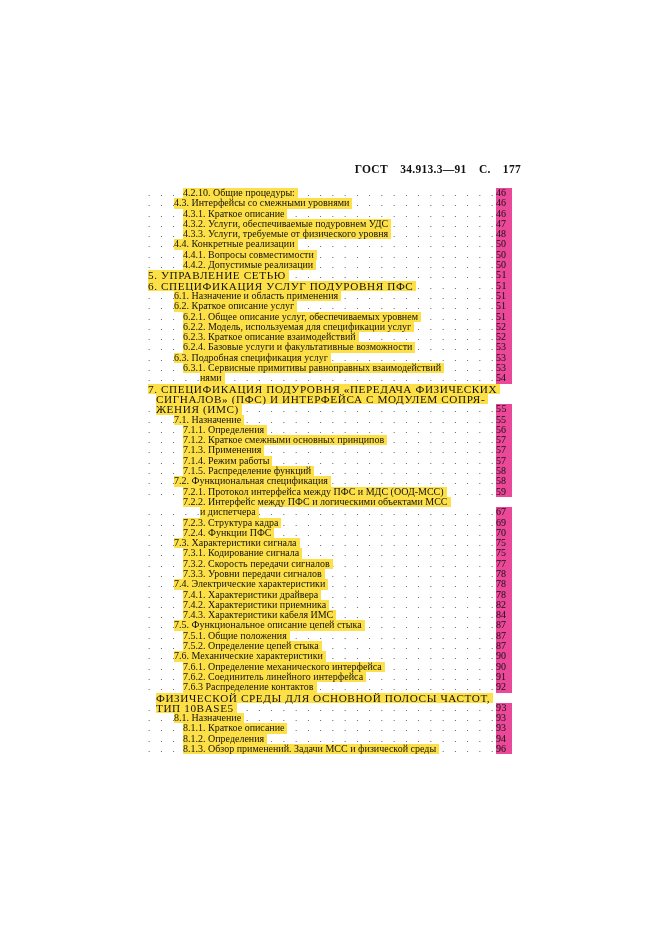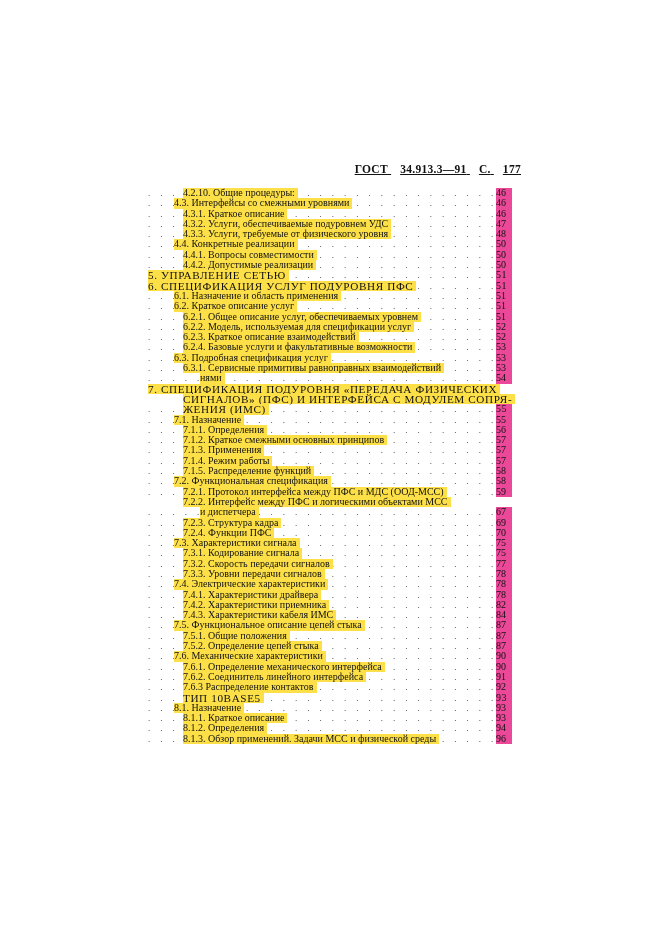--- a/index.html
+++ b/index.html
@@ -1,30 +1,30 @@
 <!DOCTYPE html>
 <html><head>
 <meta charset="utf-8">
 <style>
   html, body { margin:0; padding:0; background:#ffffff; }
   body { width:661px; height:935px; position:relative; overflow:hidden;
          font-family:"Liberation Serif","DejaVu Serif",serif; color:#111; }
   .page { position:absolute; left:0; top:0; width:661px; height:935px; }
   .header { position:absolute; top:163px; right:140px; font-size:11.5px; font-weight:bold;
-            letter-spacing:0.3px; white-space:nowrap;text-decoration:underline; }
+            letter-spacing:0.3px; white-space:nowrap; }
   .header span { margin-left:9px; }
   .toc { position:absolute; left:148px; top:188px; width:364px; }
   .row { position:relative; height:10.3px; line-height:10.3px; font-size:10px; white-space:nowrap; }
   .row.l0 { font-size:11.2px; letter-spacing:0.6px; }
   .row .t { position:absolute; top:0; background:#fde047; padding-right:3px; z-index:2; }
   .row .dots { position:absolute; left:0; right:16px; top:0; overflow:hidden; z-index:1;
                letter-spacing:10px; color:#222; text-align:right; font-size:9px; }
   .row .pg { position:absolute; right:0; top:0; width:16px; text-align:left; font-size:10px; background:#ec4899; z-index:2; }
   .i0 { left:0px; } .i1 { left:26px; } .i2 { left:35px; }
-  .i0c { left:8px;margin-left:27px; } .i2c { left:52px; }
+  .i0c { left:8px; } .i2c { left:52px; }
 </style>
 </head>
 <body>
 
 <div class="page">
   <div class="header">
     <span>ГОСТ</span>
     <span>34.913.3—91</span>
     <span>С.</span>
     <span>177</span>
@@ -263,20 +263,23 @@
         <span class="dots">...............................</span>
         <span class="t i2">7.6.2. Соединитель линейного интерфейса</span>
         <span class="pg">91</span>
       </div>
       <div class="row ">
         <span class="dots">...............................</span>
         <span class="t i2">7.6.3 Распределение контактов</span>
         <span class="pg">92</span>
       </div>
       <div class="row l0">
+        <span class="t i0c">ФИЗИЧЕСКОЙ СРЕДЫ ДЛЯ ОСНОВНОЙ ПОЛОСЫ ЧАСТОТ,</span>
+      </div>
+      <div class="row l0">
         <span class="dots">...............................</span>
         <span class="t i0c">ТИП 10BASE5</span>
         <span class="pg">93</span>
       </div>
       <div class="row ">
         <span class="dots">...............................</span>
         <span class="t i1">8.1. Назначение</span>
         <span class="pg">93</span>
       </div>
       <div class="row ">

